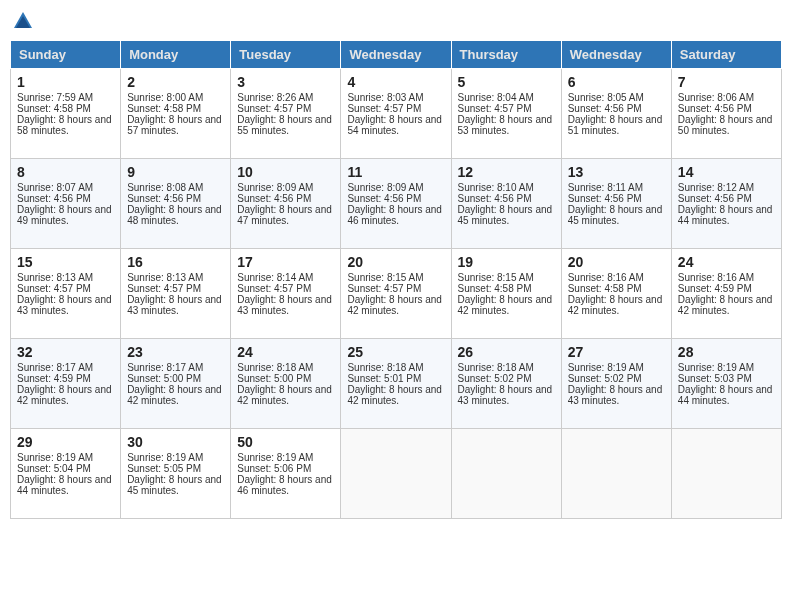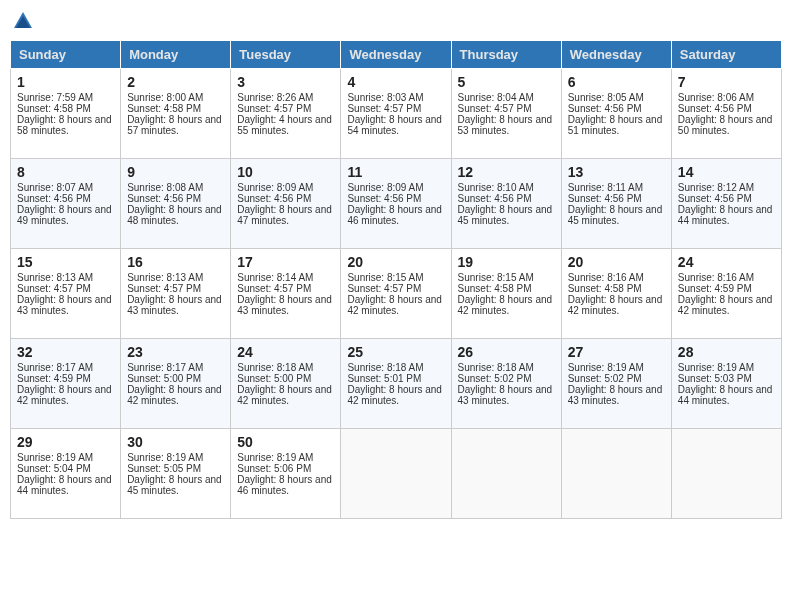--- a/index.html
+++ b/index.html
@@ -132,21 +132,21 @@
         <td>
         <span class="day-num">2</span>
         <span>Sunrise: 8:00 AM</span><br>
         <span>Sunset: 4:58 PM</span><br>
         <span>Daylight: 8 hours and 57 minutes.</span>
       </td>
         <td>
         <span class="day-num">3</span>
         <span>Sunrise: 8:26 AM</span><br>
         <span>Sunset: 4:57 PM</span><br>
-        <span>Daylight: 4 hours and 55 minutes.</span>
+        <span>Daylight: 8 hours and 55 minutes.</span>
       </td>
         <td>
         <span class="day-num">4</span>
         <span>Sunrise: 8:03 AM</span><br>
         <span>Sunset: 4:57 PM</span><br>
         <span>Daylight: 8 hours and 54 minutes.</span>
       </td>
         <td>
         <span class="day-num">5</span>
         <span>Sunrise: 8:04 AM</span><br>

